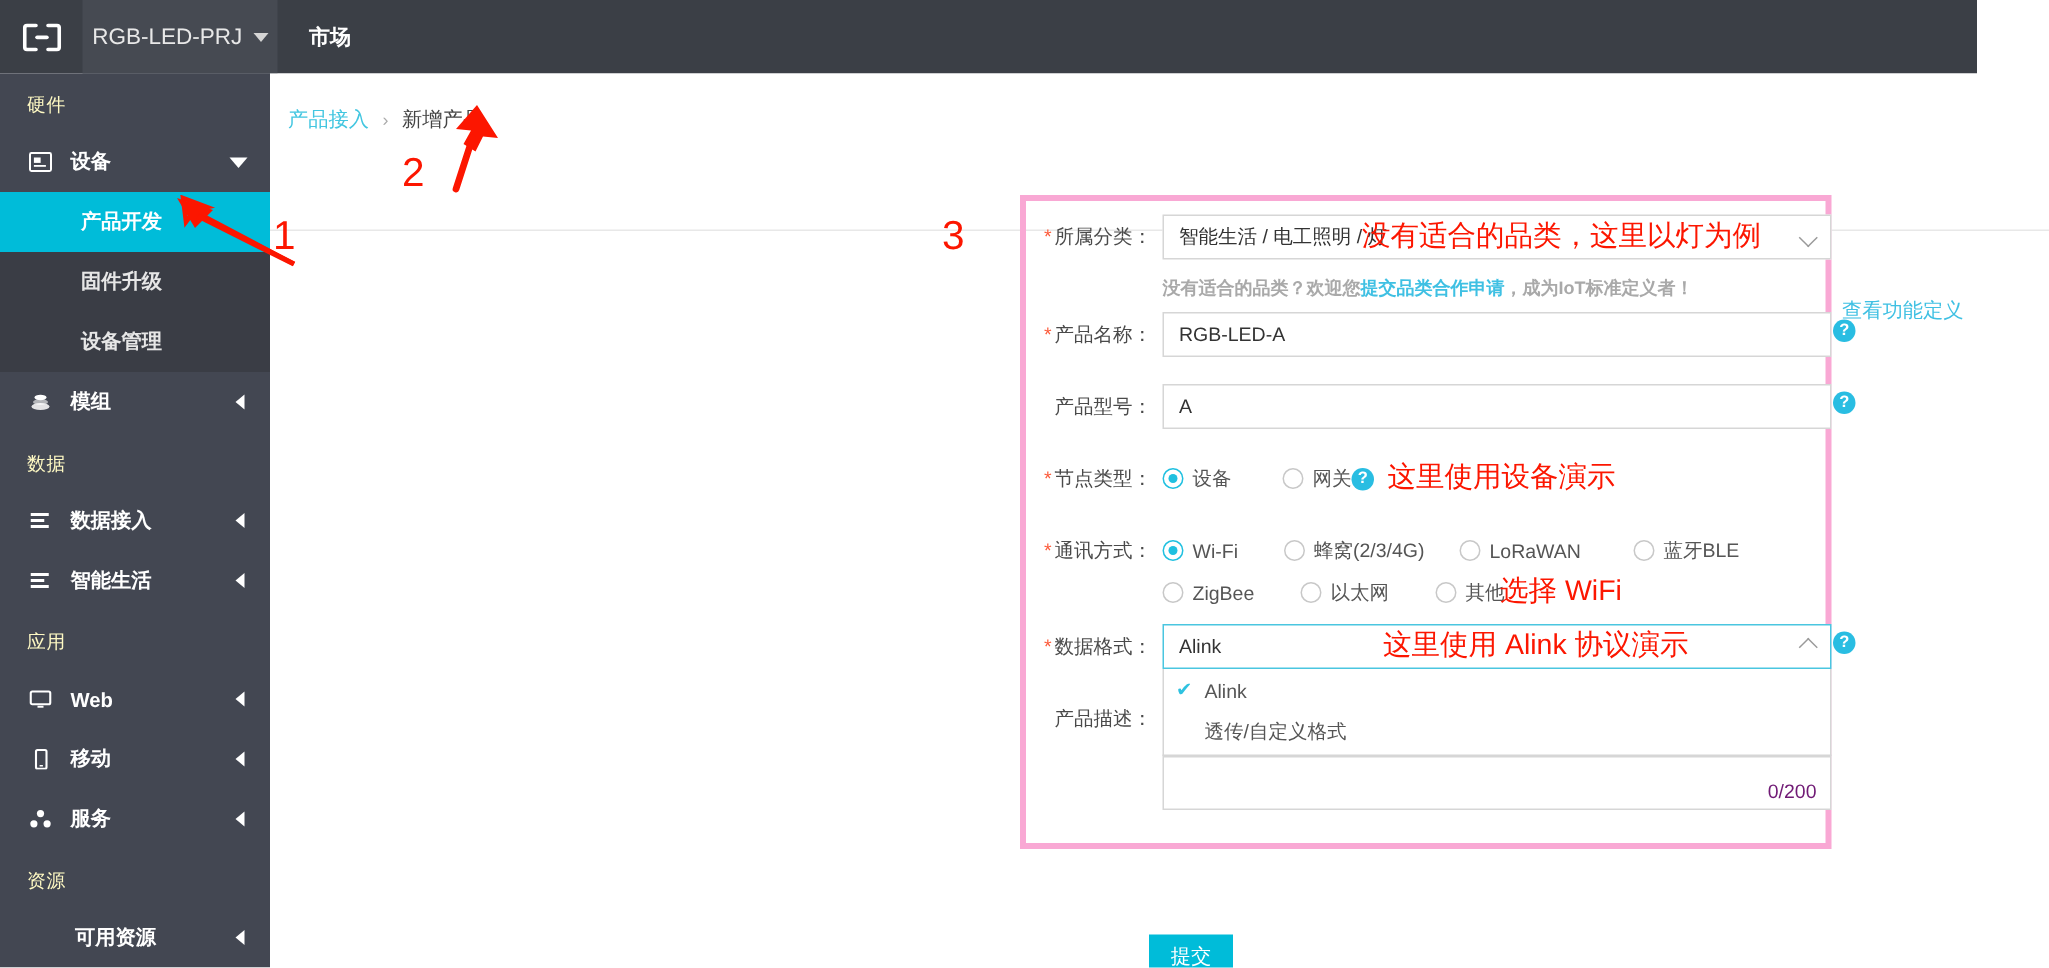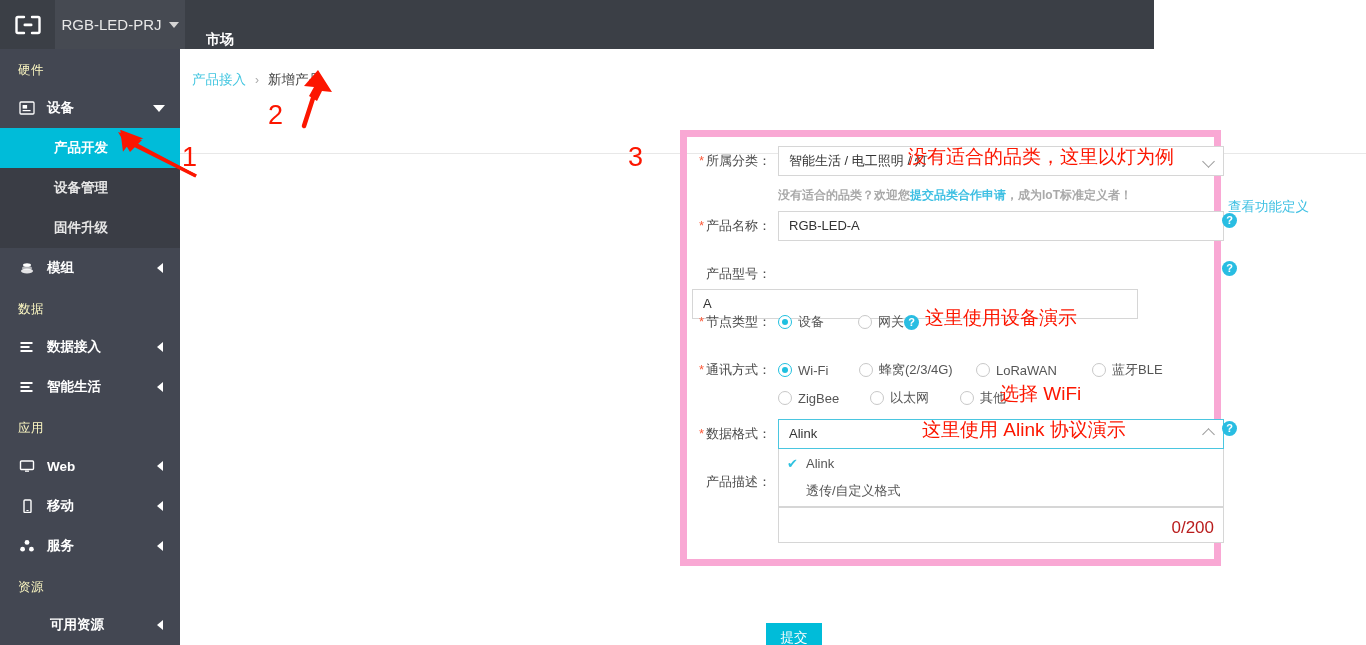--- a/index.html
+++ b/index.html
@@ -6,37 +6,37 @@
   html, body {
     width: 1366px; height: 645px;
     font-family: "Liberation Sans", "DejaVu Sans", sans-serif;
     background: #ffffff;
     overflow: hidden;
   }
   #app { position: relative; width: 1366px; height: 645px; }
 
   
   .topbar {
-    position: absolute; left: 0; top: 0; width: 1154px; height: 49px;
+    position: absolute; left: 0; top: 0; width: 1318px; height: 49px;
     background: #3b3f46; display: flex; align-items: stretch;
   }
   .logo-cell {
     width: 55px; display: flex; align-items: center; justify-content: center;
   }
   .logo-icon { width: 26px; height: 20px; display:block; }
   .proj-cell {
     width: 130px; background: #464a52; display: flex; align-items: center;
     justify-content: center; gap: 7px; color: #e8e8e8; font-size: 15px;
   }
   .caret-down {
     width: 0; height: 0; border-left: 5px solid transparent;
     border-right: 5px solid transparent; border-top: 6px solid #d5d5d5;
   }
   .market-cell {
-    width: 70px; display: flex; align-items: flex-end; justify-content: center;
+    width: 70px; display: flex; align-items: center; justify-content: center;
     color: #ffffff; font-size: 14px; font-weight: bold;
   }
 
   
   .sidebar {
     position: absolute; left: 0; top: 49px; width: 180px; height: 596px;
     background: #434752;
   }
   .side-group {
     color: #fef9c3; font-size: 12.5px; padding: 13px 0 9px 18px;
@@ -83,21 +83,21 @@
   .bc-sep { color: #aaa; font-size: 12px; }
   .bc-cur { color: #444; }
   .hr {
     position: absolute; left: 0; top: 104px; width: 1186px; height: 1px;
     background: #e8e8e8;
   }
 
   
   .form-box {
     position: absolute; left: 500px; top: 81px; width: 541px; height: 436px;
-    border: 7px solid #f9a8d4;
+    border: 4px solid #f9a8d4;
   }
   .row { position: absolute; display: flex; align-items: flex-start; }
   .flabel {
     width: 86px; text-align: right; font-size: 13px; color: #4a4a4a;
     line-height: 30px; padding-right: 7px; white-space: nowrap;
   }
   .req { color: #fc5a3a; margin-right: 2px; }
   .finput {
     border: 1px solid #d6d6d6; background: #fff; height: 30px;
     font-size: 13px; color: #333; padding: 0 10px; line-height: 28px;
@@ -143,21 +143,21 @@
     height: 28px; display: flex; align-items: center; font-size: 13px;
     color: #555; padding-left: 8px; cursor: pointer;
   }
   .dd-check { color: #2fc2e0; font-size: 13px; margin-right: 6px; width: 13px; }
   .dd-blank { width: 19px; display:inline-block; }
 
   .textarea-box {
     border: 1px solid #d6d6d6; background: #fff; position: relative;
   }
   .counter {
-    position: absolute; right: 9px; bottom: 4px; font-size: 17px; color: #b91c1c;
+    position: absolute; right: 9px; bottom: 4px; font-size: 13px; color: #701a75;
   }
   .submit-btn {
     position: absolute; background: #00bcd9; color: #fff; font-size: 13.5px;
     border: none; cursor: pointer; display: flex; align-items: center;
     justify-content: center;
   }
   .func-link {
     position: absolute; color: #3fc0e3; font-size: 13.5px; cursor: pointer;
   }
 
@@ -206,24 +206,24 @@
       </span>
       <span class="lbl">设备</span>
       <span class="arrow-down"></span>
     </div>
 
     <div class="submenu">
       <div class="sub-item active">
         <span>产品开发</span>
       </div>
       <div class="sub-item">
+        <span>固件升级</span>
+      </div>
+      <div class="sub-item">
         <span>设备管理</span>
-      </div>
-      <div class="sub-item">
-        <span>固件升级</span>
       </div>
     </div>
 
     <div class="side-item">
       <span class="ico">
         <svg width="16" height="14" viewBox="0 0 16 14">
             <ellipse cx="8" cy="10" rx="6" ry="2.4" fill="#fff" opacity=".85"></ellipse>
             <ellipse cx="8" cy="7" rx="5" ry="2" fill="#fff" opacity=".6"></ellipse>
             <ellipse cx="8" cy="4" rx="4" ry="1.8" fill="#fff"></ellipse>
           </svg>
@@ -331,21 +331,21 @@
 
       <div class="row" style="left:5px; top:74px;">
         <div class="flabel">
           <span class="req">*</span><span>产品名称：</span>
         </div>
         <div class="finput" style="width:446px;">
           <span>RGB-LED-A</span>
         </div>
       </div>
 
-      <div class="row" style="left:5px; top:122px;flex-direction:column;">
+      <div class="row" style="left:5px; top:122px;">
         <div class="flabel">
           <span>产品型号：</span>
         </div>
         <div class="finput" style="width:446px;">
           <span>A</span>
         </div>
       </div>
 
       <div class="row" style="left:5px; top:170px;">
         <div class="flabel">

